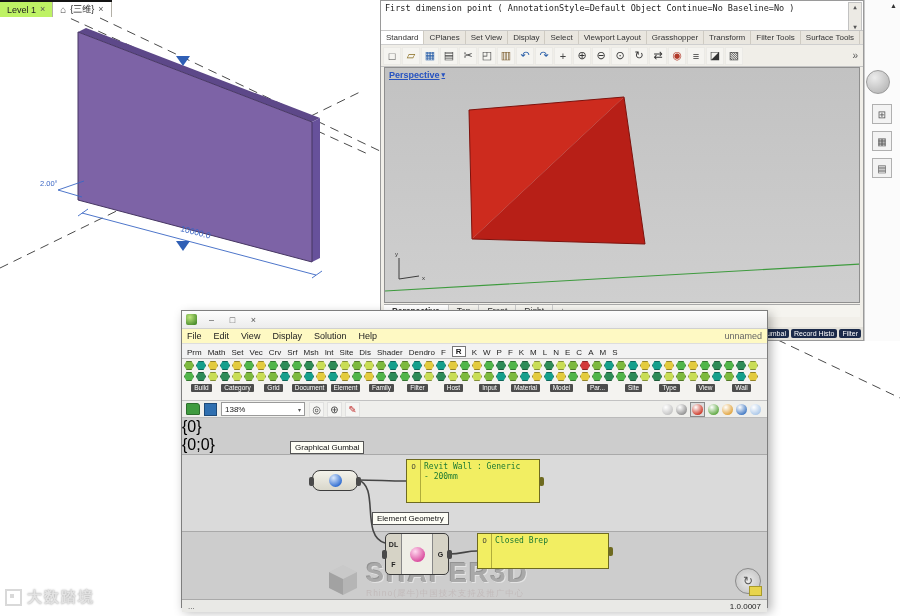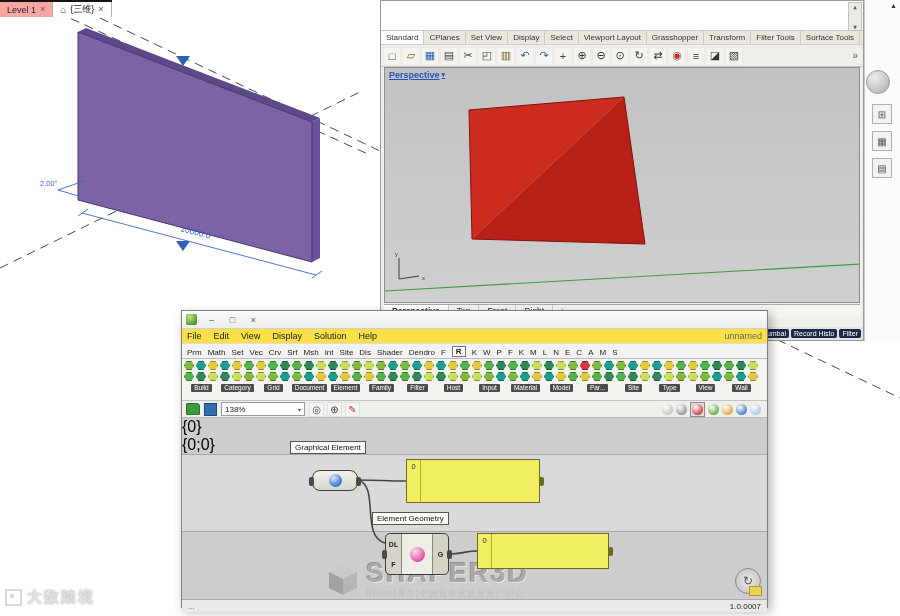--- a/index.html
+++ b/index.html
@@ -2,21 +2,21 @@
 <html><head>
 <meta charset="utf-8">
 <style>
   html,body{margin:0;padding:0;}
   body{width:900px;height:616px;position:relative;background:#ffffff;overflow:hidden;
        font-family:"Liberation Sans",sans-serif;-webkit-font-smoothing:antialiased;}
   
   #bg-svg{position:absolute;left:0;top:0;z-index:1;}
   #revit-tabbar{position:absolute;left:0;top:0;height:15px;z-index:5;display:flex;
     border-top:2px solid #141414;background:#d8d5cc;font-size:9px;color:#222;align-items:stretch;}
-  .revit-tab{display:flex;align-items:center;gap:4px;padding:0 7px;border-right:1px solid #b3b0a7;background:#fca5a5;}
+  .revit-tab{display:flex;align-items:center;gap:4px;padding:0 7px;border-right:1px solid #b3b0a7;background:#bef264;}
   .revit-tab.act{background:#ffffff;}
   .revit-close{color:#555;font-size:9px;line-height:9px;}
   .revit-home{font-size:10px;color:#444;}
   
   #rhino-window{position:absolute;left:380px;top:0;width:484px;height:341px;z-index:10;
     background:#f1efe9;border:1px solid #9a9a9a;box-sizing:border-box;}
   .cmd-area{position:relative;height:30px;background:#ffffff;border-bottom:1px solid #c9c9c9;
     font-family:"DejaVu Sans Mono",monospace;font-size:8.5px;color:#1c1c1c;padding:2px 16px 0 4px;box-sizing:border-box;}
   .cmd-history{white-space:nowrap;overflow:hidden;}
   .cmd-line{margin-top:3px;display:flex;align-items:center;gap:2px;}
@@ -52,21 +52,21 @@
   .sbtn{width:18px;height:18px;border:1px solid #b0b0b0;background:#f3f3f3;display:flex;align-items:center;justify-content:center;font-size:10px;color:#555;}
   
   #gh-window{position:absolute;left:181px;top:310px;width:587px;height:298px;z-index:20;
     background:#f0f0f0;border:1px solid #7e7e7e;box-sizing:border-box;box-shadow:3px 4px 10px rgba(0,0,0,0.3);}
   .gh-title{height:17px;display:flex;align-items:center;padding:0 4px;font-size:10px;color:#222;
     background:linear-gradient(#fdfdfd,#ececec);border-bottom:1px solid #d0d0d0;}
   .gh-app-icon{width:11px;height:11px;border-radius:2px;background:radial-gradient(circle at 35% 30%,#bfe77d,#4d8f2f 80%);margin-right:5px;}
   .gh-title-text{flex:1;}
   #gh-winbtns{display:flex;gap:2px;}
   .wbtn{width:17px;height:13px;display:flex;align-items:center;justify-content:center;font-size:9px;color:#555;border:1px solid transparent;}
-  .gh-menu{height:14px;display:flex;align-items:center;font-size:9px;color:#222;background:#fde047;border-bottom:1px solid #ddd;padding:0 5px;}
+  .gh-menu{height:14px;display:flex;align-items:center;font-size:9px;color:#222;background:#fef9c3;border-bottom:1px solid #ddd;padding:0 5px;}
   #gh-menu-list{display:flex;gap:12px;}
   .gh-doc-label{margin-left:auto;color:#666;}
   #gh-tabs{height:13px;display:flex;align-items:flex-end;font-size:8px;color:#222;background:#f2f2f2;border-bottom:1px solid #bbb;padding:0 5px 1px;gap:6px;overflow:hidden;}
   .gh-tab{white-space:nowrap;}
   .gh-tab.active{border:1px solid #777;background:#fff;padding:0 3px;font-weight:bold;}
   #gh-ribbon{height:42px;background:#f4f3f0;border-bottom:1px solid #c2c2c2;display:flex;padding:1px 2px 0;overflow:hidden;box-sizing:border-box;}
   .ghgroup{width:35px;display:flex;flex-direction:column;align-items:center;margin-right:1px;flex:none;}
   .hexes{display:grid;grid-template-columns:repeat(3,11px);grid-auto-rows:10px;gap:1px;margin-top:1px;}
   .hex{width:10px;height:9px;clip-path:polygon(25% 0,75% 0,100% 50%,75% 100%,25% 100%,0 50%);box-shadow:inset 0 0 0 1px rgba(0,0,0,0.35);}
   .glabel{margin-top:2px;background:#4c4c4c;color:#fff;font-size:6.5px;line-height:8px;padding:0 3px;border-radius:1px;white-space:nowrap;max-width:34px;overflow:hidden;}
@@ -145,20 +145,21 @@
   </div>
   <div class="revit-tab act">
     <span class="revit-home">⌂</span>
     <span>{三维}</span>
     <span class="revit-close">×</span>
   </div>
 </div>
 
 <div id="rhino-window">
   <div class="cmd-area">
+    <div class="cmd-history">First dimension point ( AnnotationStyle=Default  Object  Continue=No  Baseline=No )</div>
     <div class="cmd-scroll">
       <span>▲</span>
       <span>▼</span>
     </div>
   </div>
   <div id="rhino-tabs">
       <span class="rtab act">Standard</span>
       <span class="rtab">CPlanes</span>
       <span class="rtab">Set View</span>
       <span class="rtab">Display</span>
@@ -505,30 +506,34 @@
         <div class="shaper-sub">Rhino(犀牛)中国技术支持及推广中心</div>
       </div>
     </div>
 
     <svg id="wires" width="585" height="181" viewBox="0 0 585 181">
       <path d="M176,62 C196,62 204,63 224,63" fill="none" stroke="#454545" stroke-width="1.6"></path>
       <path d="M176,62 C198,68 178,118 203,125" fill="none" stroke="#454545" stroke-width="1.6"></path>
       <path d="M267,136 C280,136 284,133 295,133" fill="none" stroke="#454545" stroke-width="1.6"></path>
     </svg>
 
-    <div class="glab" style="left:108px;top:23px;">Graphical Element</div>
+    <div class="glab" style="left:108px;top:23px;">Graphical Gumbal</div>
     <div class="param" style="left:130px;top:52px;">
       <span class="nub l"></span>
       <span class="blue-ball"></span>
       <span class="nub r"></span>
     </div>
 
     <div class="gtag" style="left:318px;top:30px;">{0}</div>
     <div class="gpanel" style="left:224px;top:41px;width:134px;height:44px;">
       <span class="gp-idx">0</span>
+      <span class="gp-body">
+        <span>Revit Wall : Generic</span><br>
+        <span>- 200mm</span>
+      </span>
       <span class="pnub"></span>
     </div>
 
     <div class="glab" style="left:190px;top:94px;">Element Geometry</div>
     <div class="comp" style="left:203px;top:115px;">
       <span class="nub l"></span>
       <span class="cio">
         <span>DL</span>
         <span>F</span>
       </span>
@@ -537,20 +542,21 @@
       </span>
       <span class="cio">
         <span>G</span>
       </span>
       <span class="nub r"></span>
     </div>
 
     <div class="gtag" style="left:380px;top:104px;">{0;0}</div>
     <div class="gpanel" style="left:295px;top:115px;width:132px;height:36px;">
       <span class="gp-idx">0</span>
+      <span class="gp-body">Closed Brep</span>
       <span class="pnub"></span>
     </div>
 
     <div class="compass" style="left:553px;top:150px;">↻</div>
     <div class="compass-tag" style="left:567px;top:168px;"></div>
   </div>
   <div class="gh-status">
     <span>...</span>
     <span class="gh-version">1.0.0007</span>
   </div>

